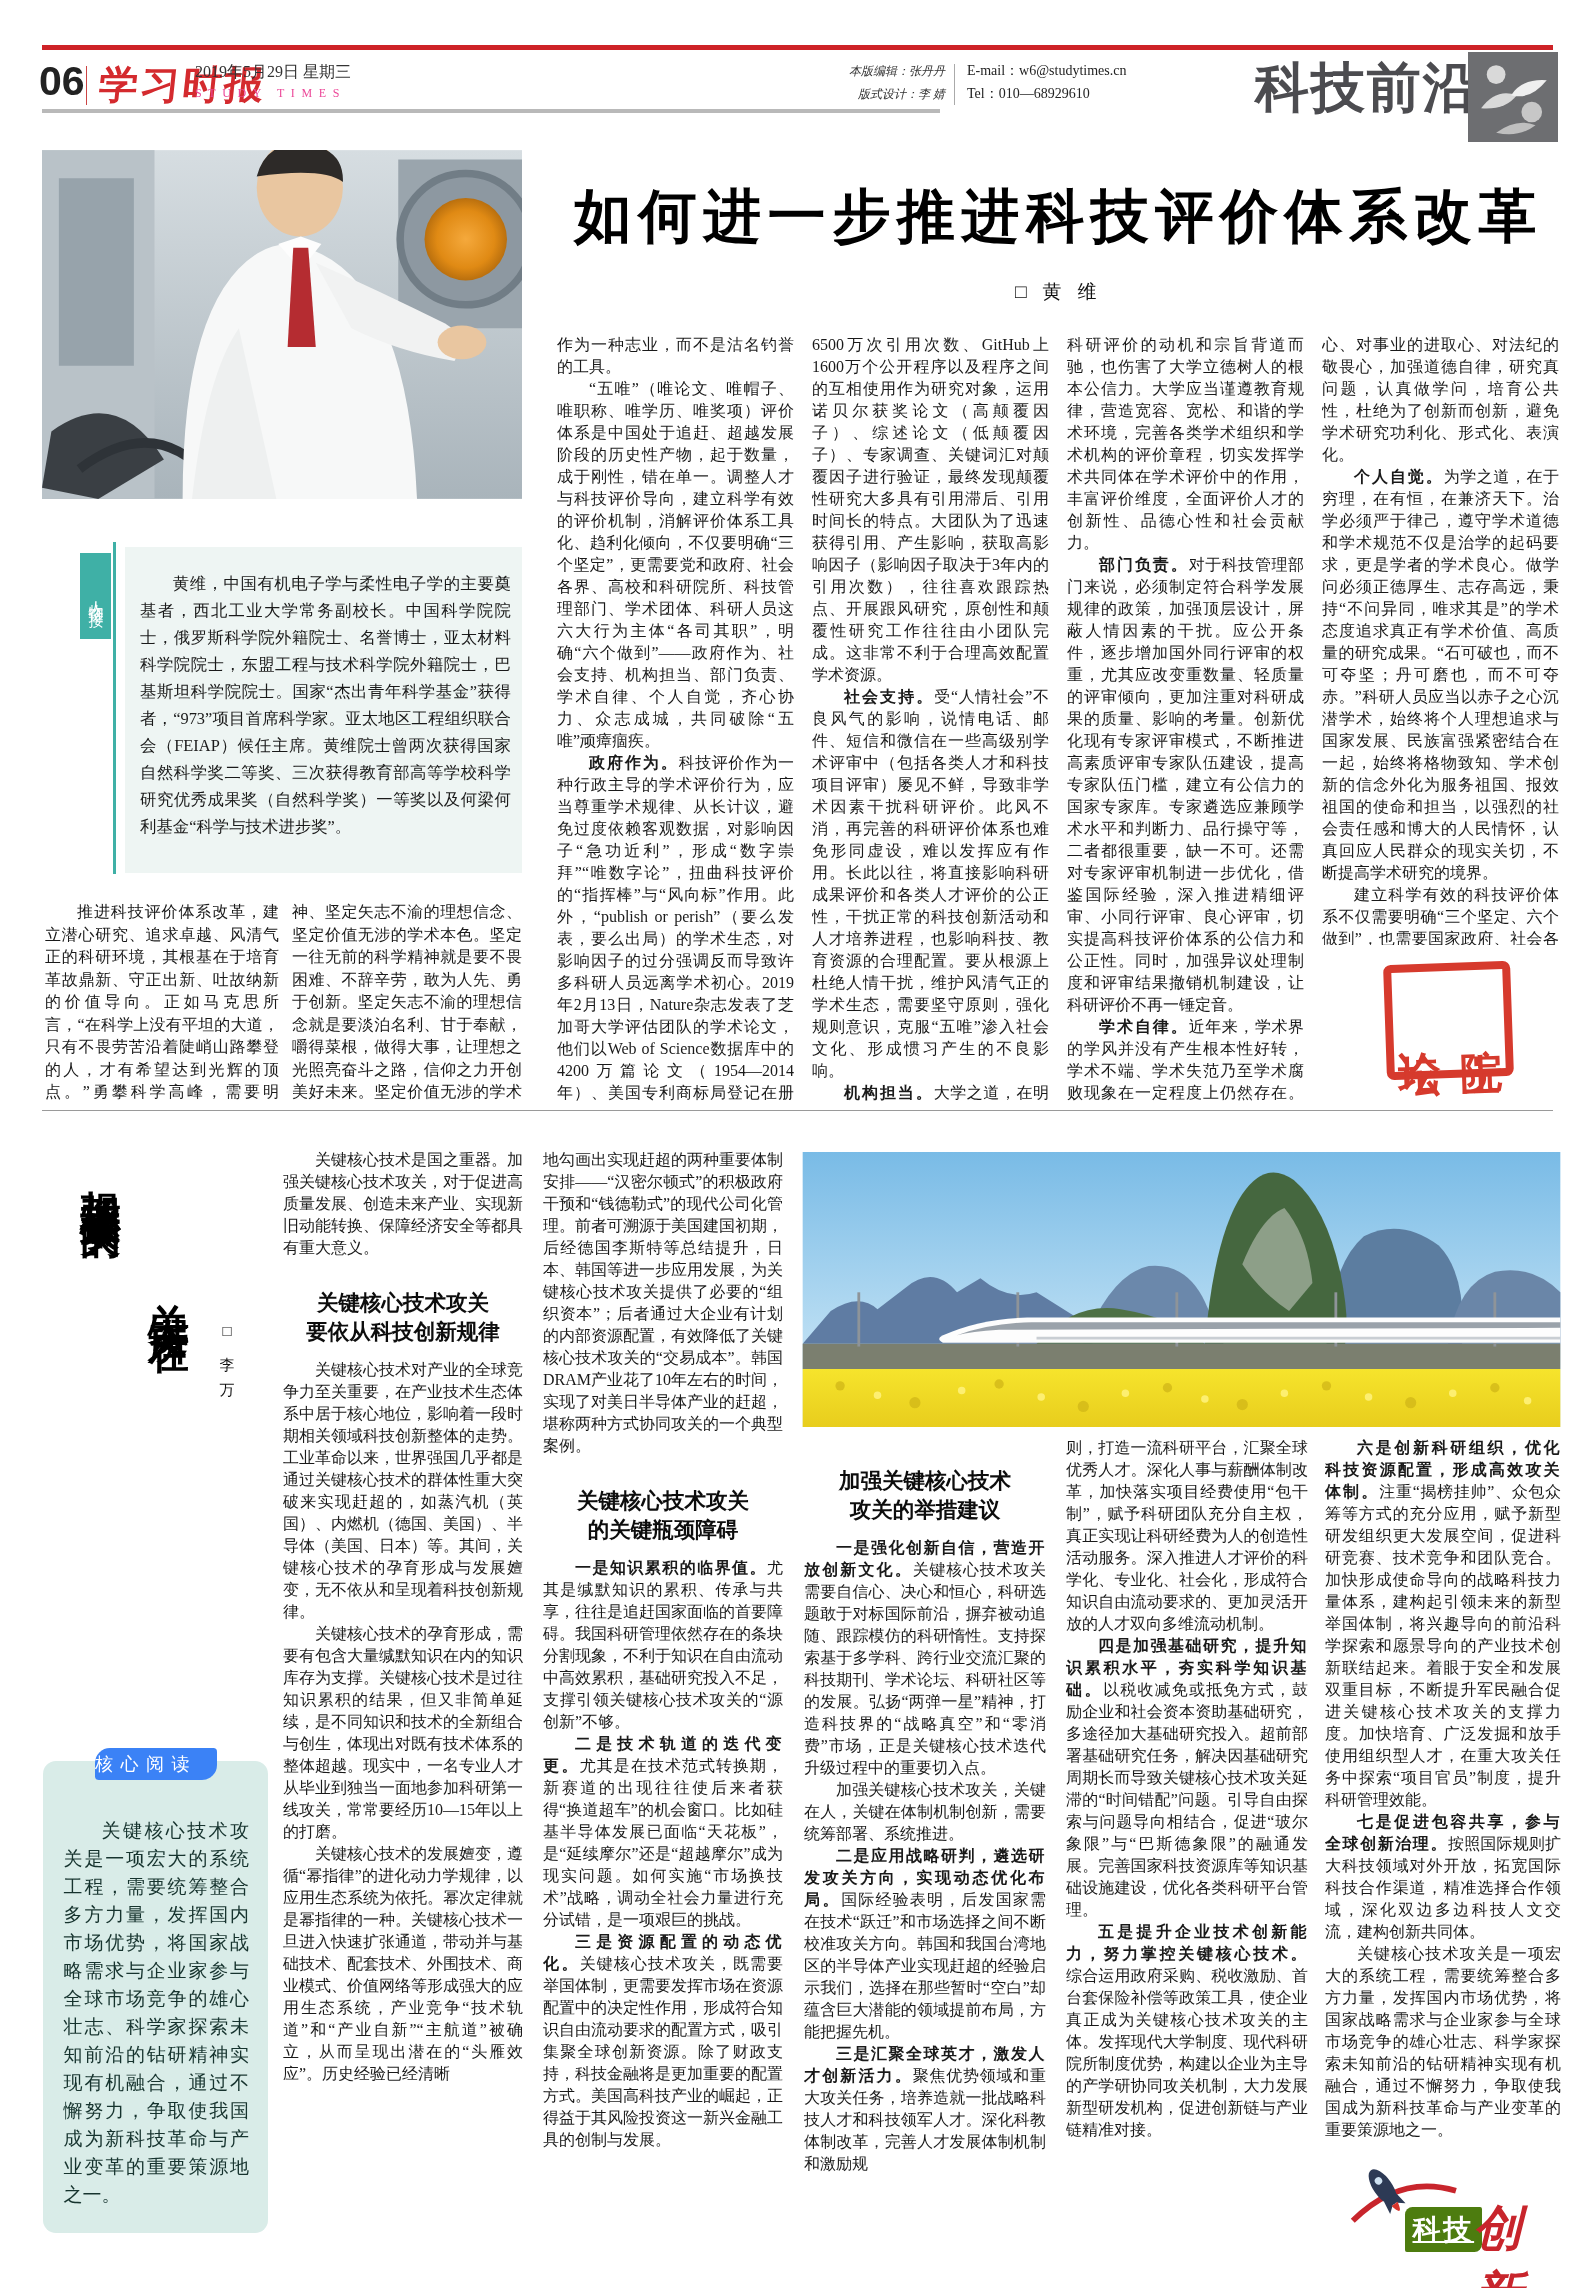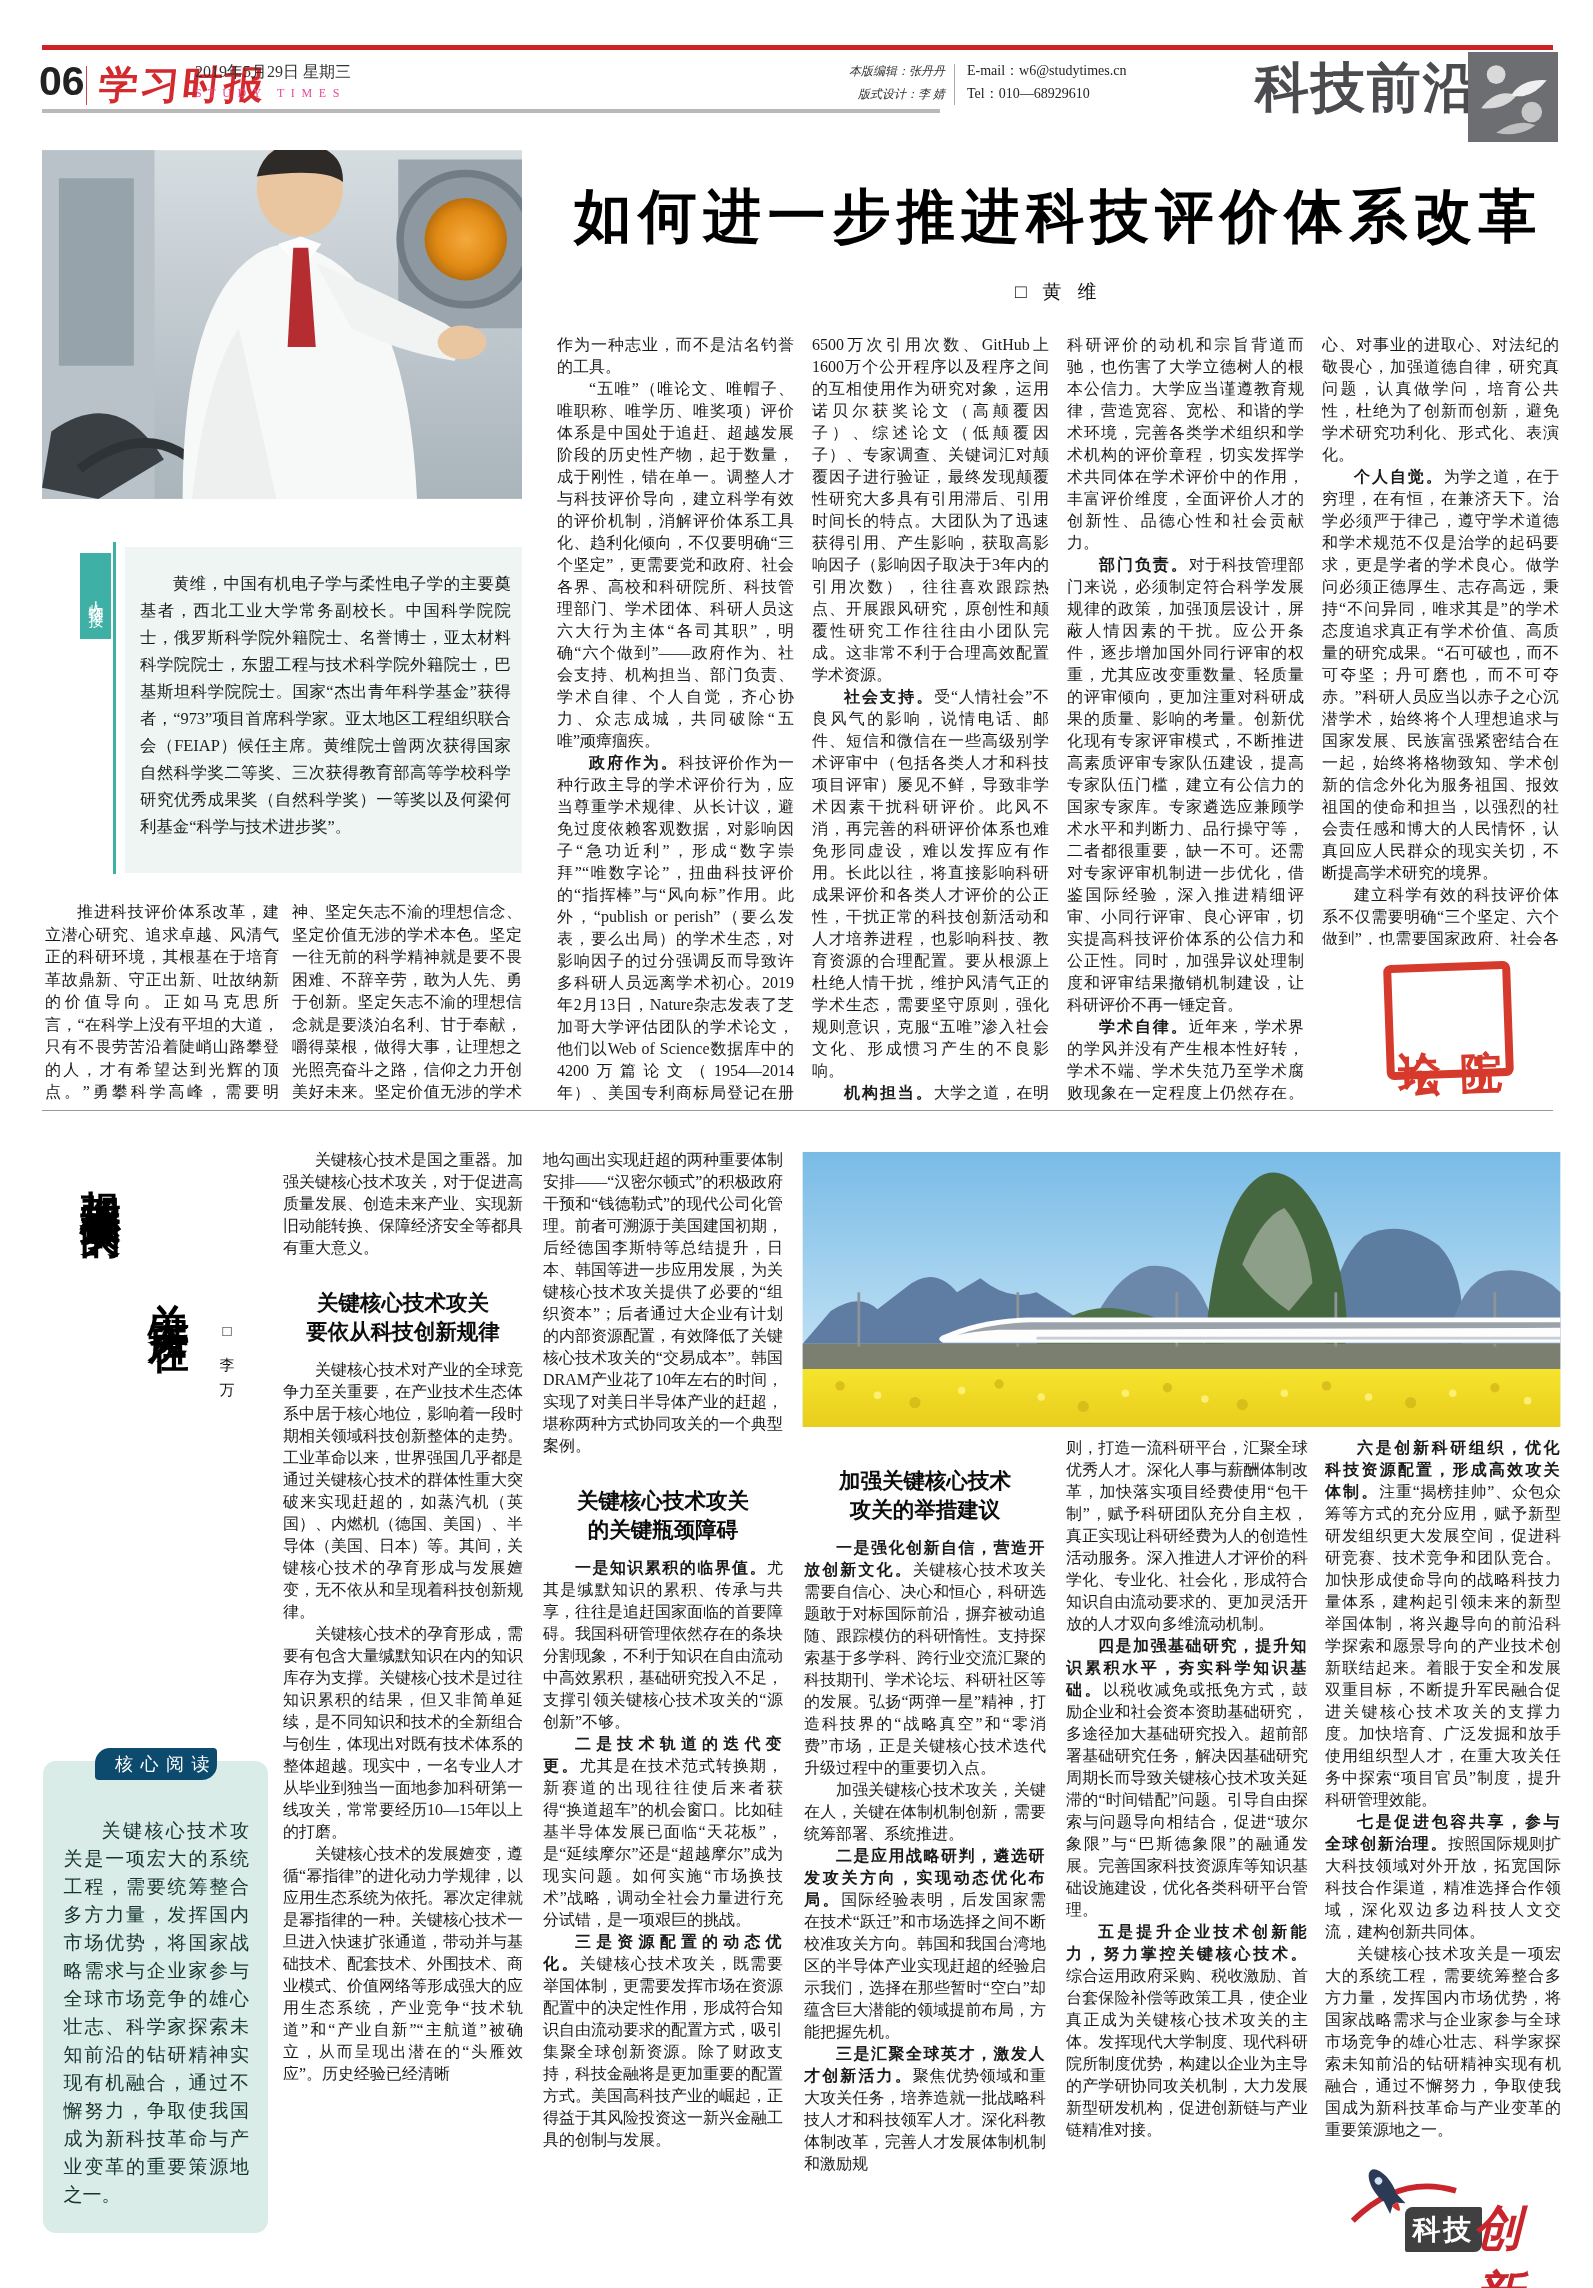--- a/index.html
+++ b/index.html
@@ -35,31 +35,31 @@
   .person-box{background:#eef5f3;}
   .person-box .inner{padding:22.5px 11.2px 0 15px;font-size:16.4px;line-height:27px;text-align:justify;}
   .person-box .inner p{margin:0;text-indent:2em;}
   
   .vtitle{writing-mode:vertical-rl;text-orientation:upright;font-weight:900;color:#000;}
   .vt1{font-size:40px;letter-spacing:3.7px;}
   .vt2{font-size:41px;letter-spacing:10.3px;}
   .vbyline{writing-mode:vertical-rl;text-orientation:upright;font-size:15px;letter-spacing:5.6px;color:#111;}
   
   .reading-box{background:#d9ece8;border-radius:13px;}
-  .reading-tab{background:#0c4a6e;color:#fff;font-size:18px;letter-spacing:7.5px;text-align:right;line-height:32px;
+  .reading-tab{background:#3b82f6;color:#fff;font-size:18px;letter-spacing:7.5px;text-align:left;line-height:32px;
                border-radius:15px 3.7px 15px 3.7px;font-family:"Liberation Sans",sans-serif;}
   .reading-text{padding:56px 19px 0 20.6px;font-size:19px;line-height:28px;text-align:justify;color:#16332e;}
   .reading-text p{margin:0;text-indent:2em;}
   
   .seal{border:8.4px solid #d63a2d;border-radius:7.5px;transform:rotate(-2deg);display:flex;flex-direction:row-reverse;
         align-items:center;justify-content:center;gap:5.6px;background:#fff;}
   .seal .scol{writing-mode:vertical-rl;text-orientation:upright;font-weight:900;font-size:42px;color:#d63a2d;letter-spacing:3.7px;}
   
-  .flogo-badge{background:#404040;color:#fff;font-weight:900;font-size:28px;letter-spacing:2.8px;
-               padding:3.7px 7.5px;border-radius:7.5px 1.9px 7.5px 1.9px;font-family:"Liberation Sans",sans-serif;}
+  .flogo-badge{background:#4d7c0f;color:#fff;font-weight:900;font-size:28px;letter-spacing:2.8px;
+               padding:3.7px 7.5px;border-radius:7.5px 1.9px 7.5px 1.9px;font-family:"Liberation Sans",sans-serif;text-decoration:underline;}
   .flogo-script{font-weight:900;font-style:italic;font-size:49px;color:#c8252c;letter-spacing:1.9px;}
   svg{display:block;}
 </style>
 </head>
 <body>
 
 <div class="page">
 
   <div class="abs red-rule" style="left:42px;top:45px;width:1511px;"></div>
   <div class="abs page-num" style="left:39px;top:58px;">06</div>

